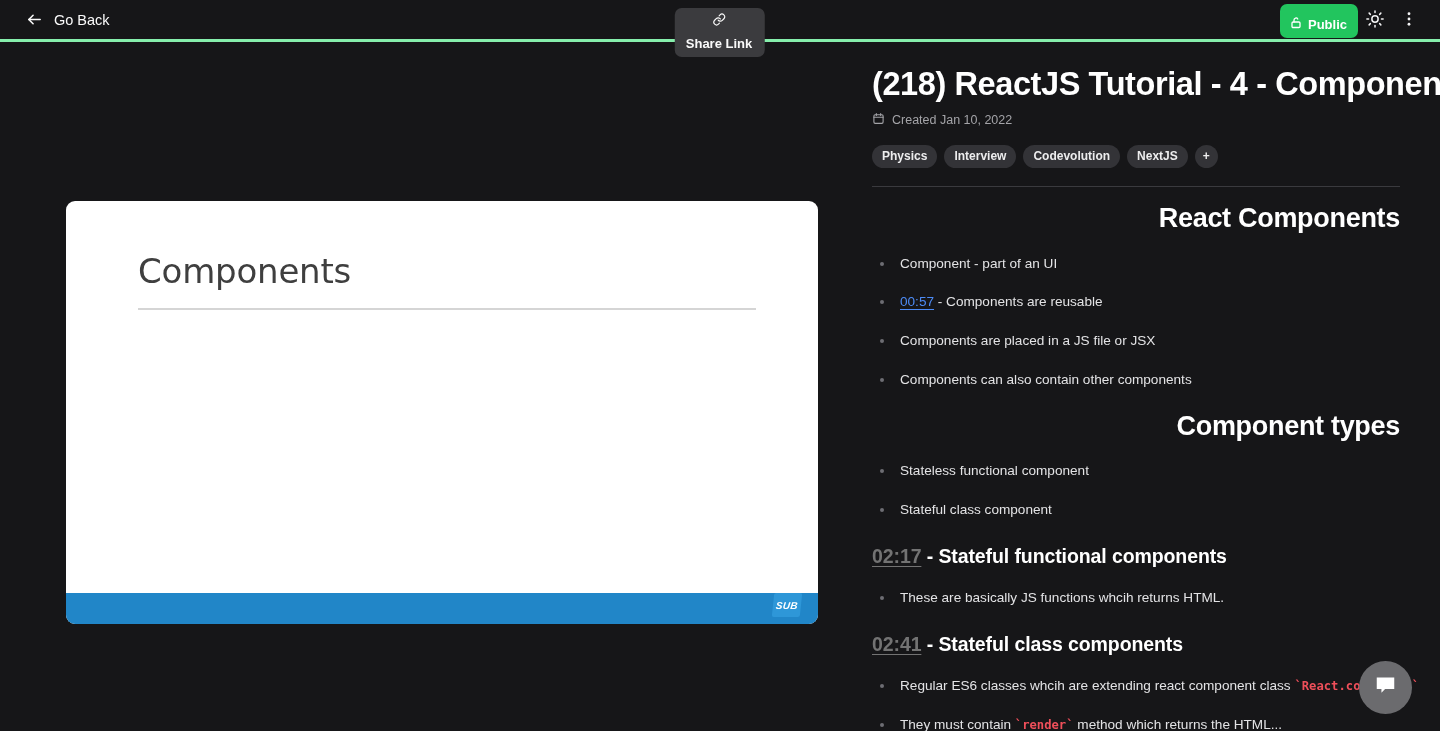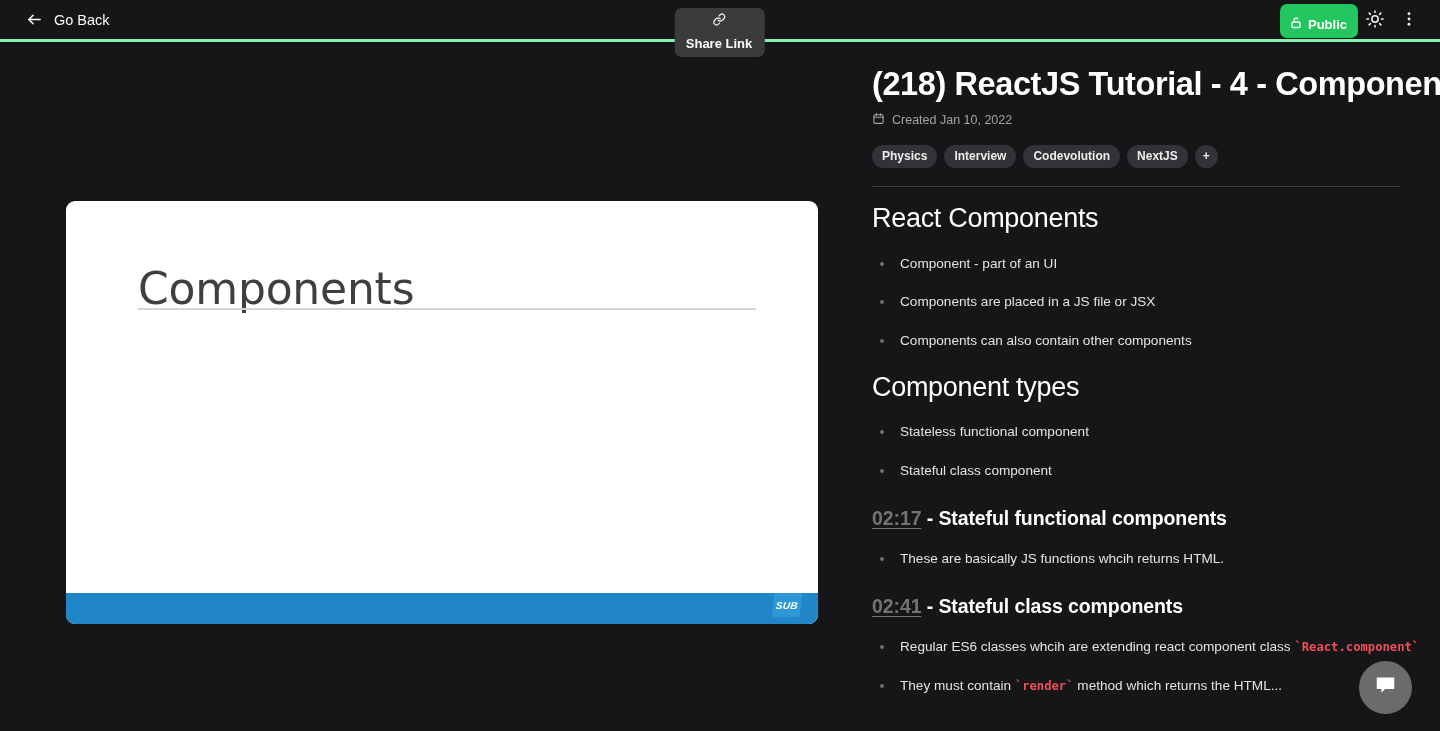--- a/index.html
+++ b/index.html
@@ -117,22 +117,22 @@
     top: 159px;
     width: 752px;
     height: 423px;
     background: #ffffff;
     border-radius: 9px;
     overflow: hidden;
   }
   .slide-title {
     position: absolute;
     left: 72px;
-    top: 62px;
-    font-size: 44px;
+    top: 50px;
+    font-size: 34px;
     font-weight: 400;
     color: #3f3f3f;
     font-family: "DejaVu Sans", sans-serif;
     letter-spacing: -0.2px;
   }
   .slide-rule {
     position: absolute;
     left: 72px;
     top: 107px;
     width: 618px;
@@ -225,26 +225,27 @@
     height: 1px;
     background: #3a3a3e;
     width: 100%;
   }
 
   
   .notes { margin-top: 15px; }
 
   h2.note-h {
     font-size: 27px;
-    font-weight: normal;
+    font-weight: bold;
     color: #ffffff;
     letter-spacing: -0.3px;
     margin-top: 10px;
     margin-bottom: 2px;
     line-height: 1.2;
+    text-align: right;
   }
   h3.note-h3 {
     font-size: 19.5px;
     font-weight: bold;
     color: #ffffff;
     letter-spacing: -0.1px;
     margin-top: 26px;
     margin-bottom: 2px;
     line-height: 1.2;
     white-space: nowrap;
@@ -406,20 +407,21 @@
       </div>
 
       <div class="divider"></div>
 
       <div class="notes">
 
         <h2 class="note-h">React Components</h2>
 
         <ul class="bullets">
           <li><span>Component - part of an UI</span></li>
+          <li><a class="ts">00:57</a><span> - Components are reusable</span></li>
           <li><span>Components are placed in a JS file or JSX</span></li>
           <li><span>Components can also contain other components</span></li>
         </ul>
 
         <h2 class="note-h" style="margin-top:20px">Component types</h2>
 
         <ul class="bullets">
           <li><span>Stateless functional component</span></li>
           <li><span>Stateful class component</span></li>
         </ul>

